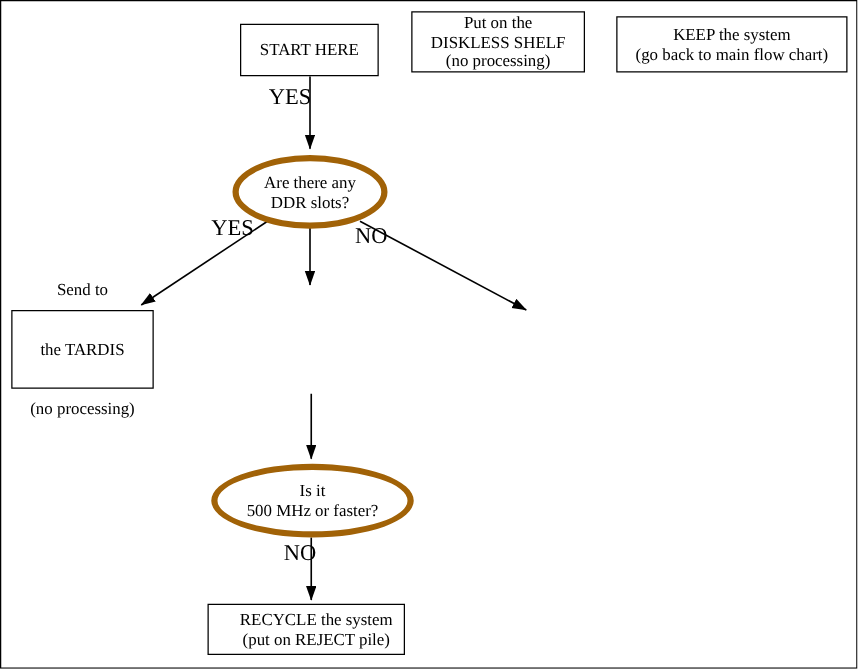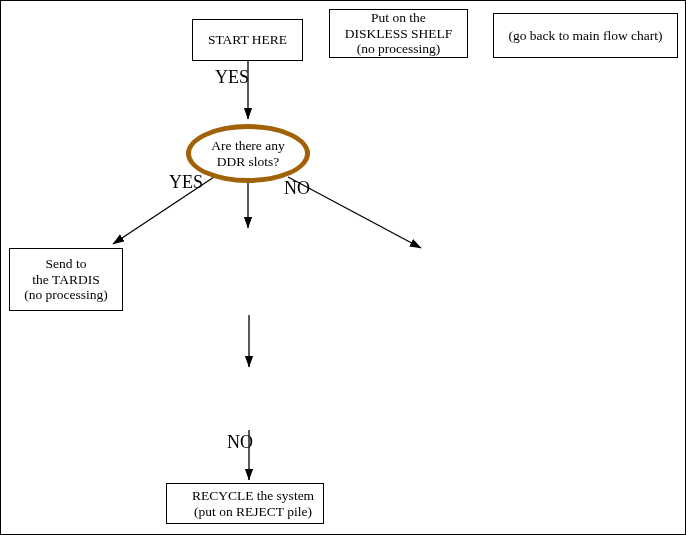--- a/index.html
+++ b/index.html
@@ -102,36 +102,41 @@
     <span class="line">START HERE</span>
   </div>
 
   <div class="node box" style="left:328px; top:8px; width:139px; height:49px;">
     <span class="line">Put on the</span>
     <span class="line">DISKLESS SHELF</span>
     <span class="line">(no processing)</span>
   </div>
 
   <div class="node box" style="left:492px; top:12px; width:185px; height:45px;">
+    <span class="line">KEEP the system</span>
     <span class="line">(go back to main flow chart)</span>
   </div>
 
   <div class="node ellipse" style="left:185px; top:123px; width:124px; height:59px;">
     <span class="line">Are there any</span>
     <span class="line">DDR slots?</span>
   </div>
 
-  <div class="node box" style="left:8px; top:247px; width:114px; height:63px;">
+  <div class="node box" style="left:8px; top:247px; width:114px; height:63px;gap:32px;">
     <span class="line">Send to</span>
     <span class="line">the TARDIS</span>
     <span class="line">(no processing)</span>
   </div>
 
 
 
+  <div class="node ellipse" style="left:168px; top:370px; width:162px; height:59px;">
+    <span class="line">Is it</span>
+    <span class="line">500 MHz or faster?</span>
+  </div>
 
   <div class="node box" style="left:165px; top:482px; width:158px; height:41px;padding-left:16px;">
     <span class="line">RECYCLE the system</span>
     <span class="line">(put on REJECT pile)</span>
   </div>
 
   <div class="edge-label" style="left:214px; top:67px;">YES</div>
 
   <div class="edge-label" style="left:168px; top:172px;">YES</div>
 

